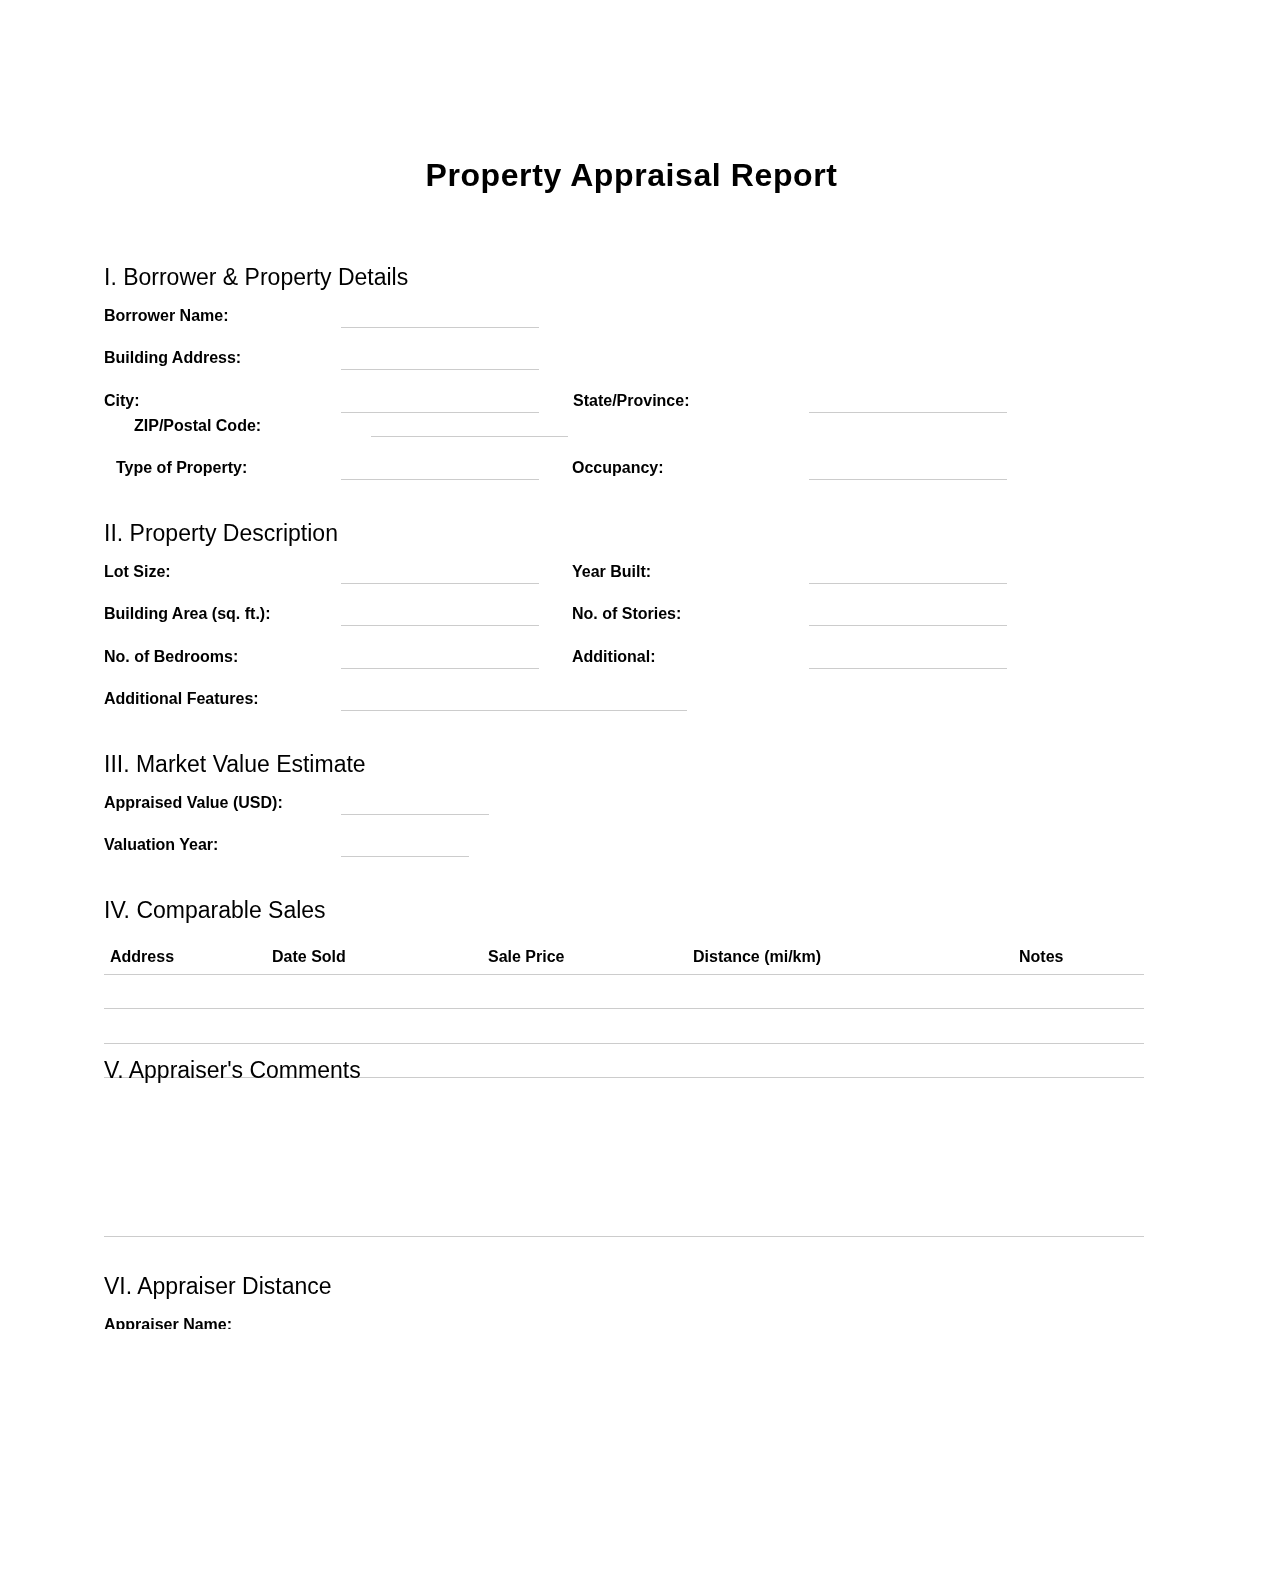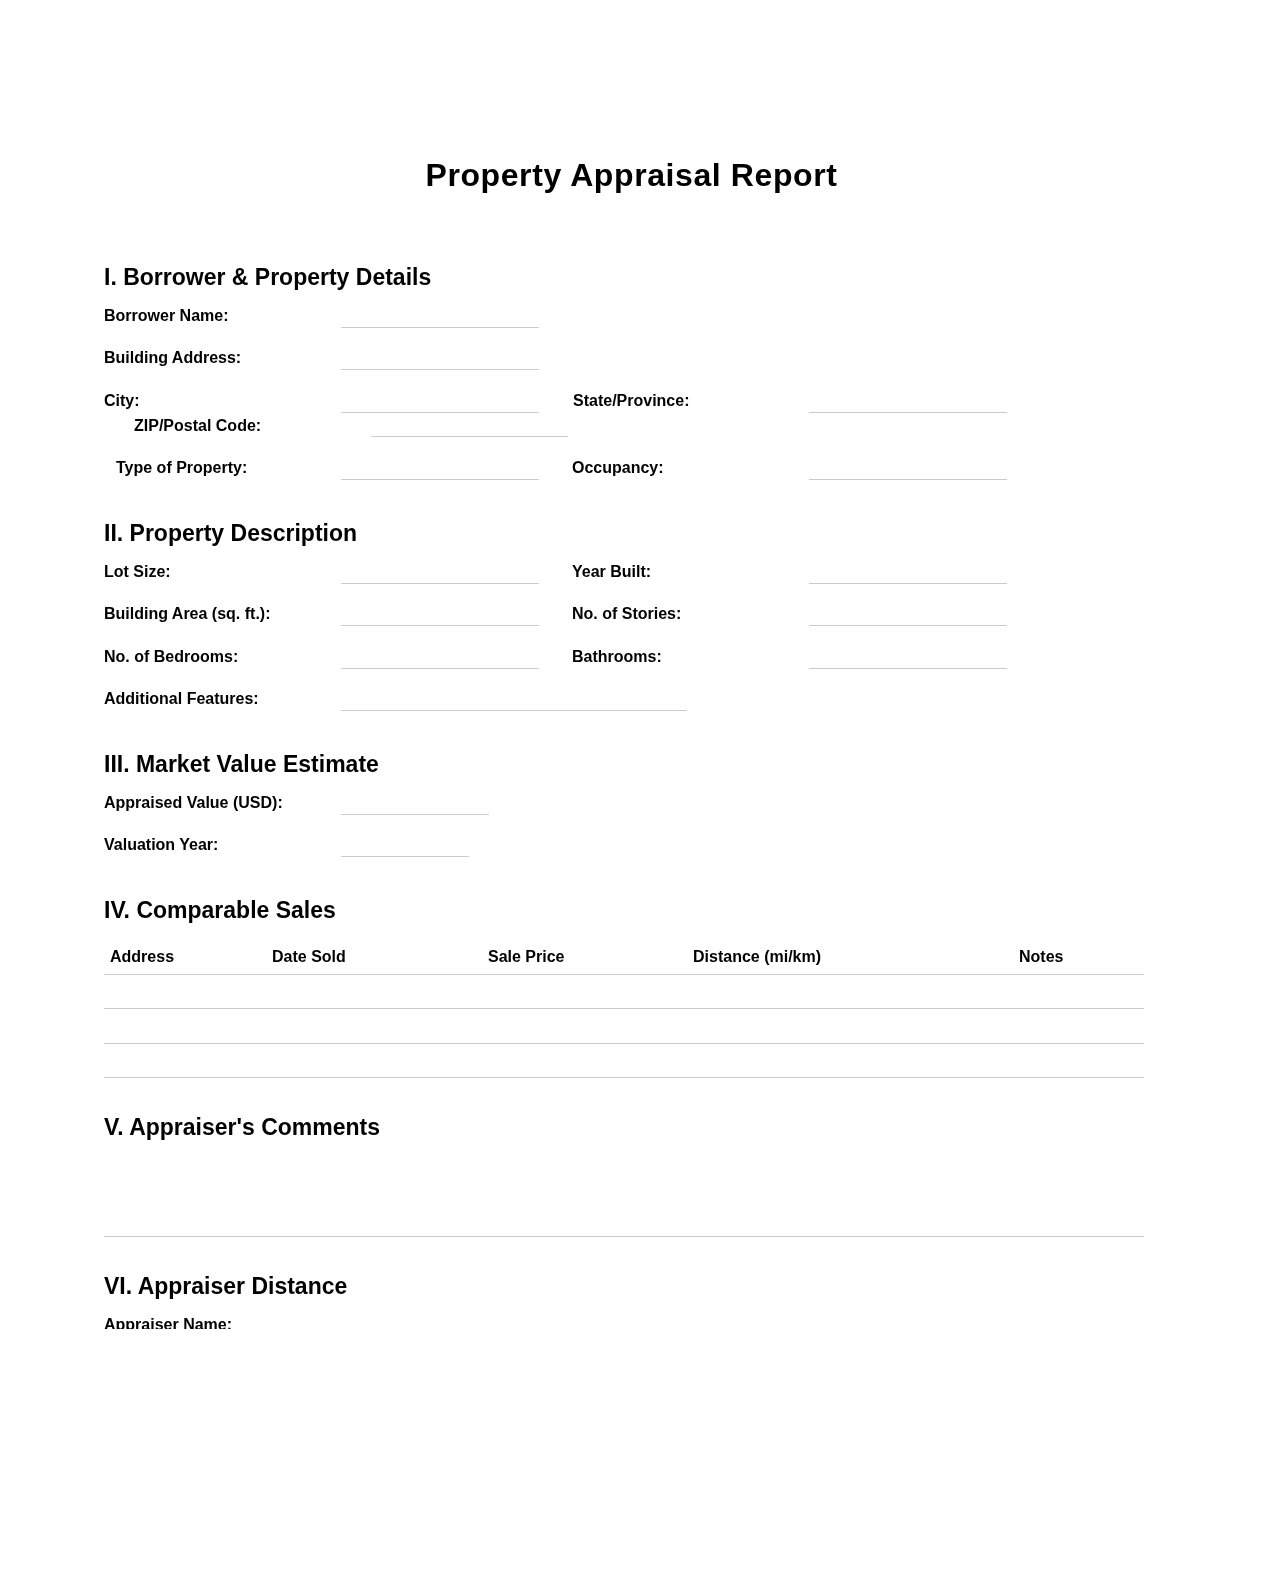--- a/index.html
+++ b/index.html
@@ -1,21 +1,21 @@
 <!DOCTYPE html>
 <html><head>
 <meta charset="utf-8">
 <style>
   html, body { margin: 0; padding: 0; background: #ffffff; }
   body { width: 1263px; height: 1587px; position: relative; overflow: hidden;
          font-family: "Liberation Sans", sans-serif; color: #000; }
   .clip { position: absolute; left: 0; top: 0; width: 1263px; height: 1285px; overflow: hidden; margin-top: 44px; }
   .title { position: absolute; left: 0; width: 1263px; text-align: center;
            font-weight: bold; font-size: 32px; letter-spacing: 0.6px; line-height: 37px; top: 113px; }
-  .h2 { position: absolute; left: 104px; font-weight: bold; font-size: 23px; line-height: 28px; }
+  .h2 { position: absolute; left: 104px; font-weight: normal; font-size: 23px; line-height: 28px; }
   .lbl { position: absolute; font-weight: bold; font-size: 16px; line-height: 20px; white-space: nowrap; }
   .line { position: absolute; height: 0; border-top: 1px solid #cccccc; }
   .field { position: absolute; height: 22px; }
   .th { position: absolute; font-weight: bold; font-size: 16px; line-height: 20px; top: 903px; }
 </style>
 </head>
 <body>
 
 <div class="clip">
 
@@ -68,21 +68,21 @@
   <div class="line" style="left:341px;top:581px;width:198px"></div>
 
   <div class="lbl" style="left:572px;top:560px">No. of Stories:</div>
   <div class="field" style="left:809px;top:559px;width:198px"></div>
   <div class="line" style="left:809px;top:581px;width:198px"></div>
 
   <div class="lbl" style="left:104px;top:603px">No. of Bedrooms:</div>
   <div class="field" style="left:341px;top:602px;width:198px"></div>
   <div class="line" style="left:341px;top:624px;width:198px"></div>
 
-  <div class="lbl" style="left:572px;top:603px">Bathrooms:</div>
+  <div class="lbl" style="left:572px;top:603px">Additional:</div>
   <div class="field" style="left:809px;top:602px;width:198px"></div>
   <div class="line" style="left:809px;top:624px;width:198px"></div>
 
   <div class="lbl" style="left:104px;top:645px">Additional Features:</div>
   <div class="field" style="left:341px;top:644px;width:346px"></div>
   <div class="line" style="left:341px;top:666px;width:346px"></div>
 
   <div class="h2" style="top:706px">III. Market Value Estimate</div>
 
   <div class="lbl" style="left:104px;top:749px">Appraised Value (USD):</div>
@@ -104,20 +104,20 @@
     <div class="line" style="left:104px;top:930px;width:1040px"></div>
 
     <div class="field" style="left:104px;top:931px;width:1040px;height:33px"></div>
     <div class="line" style="left:104px;top:964px;width:1040px"></div>
     <div class="field" style="left:104px;top:965px;width:1040px;height:34px"></div>
     <div class="line" style="left:104px;top:999px;width:1040px"></div>
     <div class="field" style="left:104px;top:1000px;width:1040px;height:33px"></div>
     <div class="line" style="left:104px;top:1033px;width:1040px"></div>
   </div>
 
-  <div class="h2" style="top:1069px">V. Appraiser's Comments</div>
+  <div class="h2" style="top:1012px">V. Appraiser's Comments</div>
   <div class="field" style="left:104px;top:1105px;width:1040px;height:87px"></div>
   <div class="line" style="left:104px;top:1192px;width:1040px"></div>
 
   <div class="h2" style="top:1228px">VI. Appraiser Distance</div>
   <div class="lbl" style="left:104px;top:1271px">Appraiser Name:</div>
 
 </div>
 
 </body></html>

